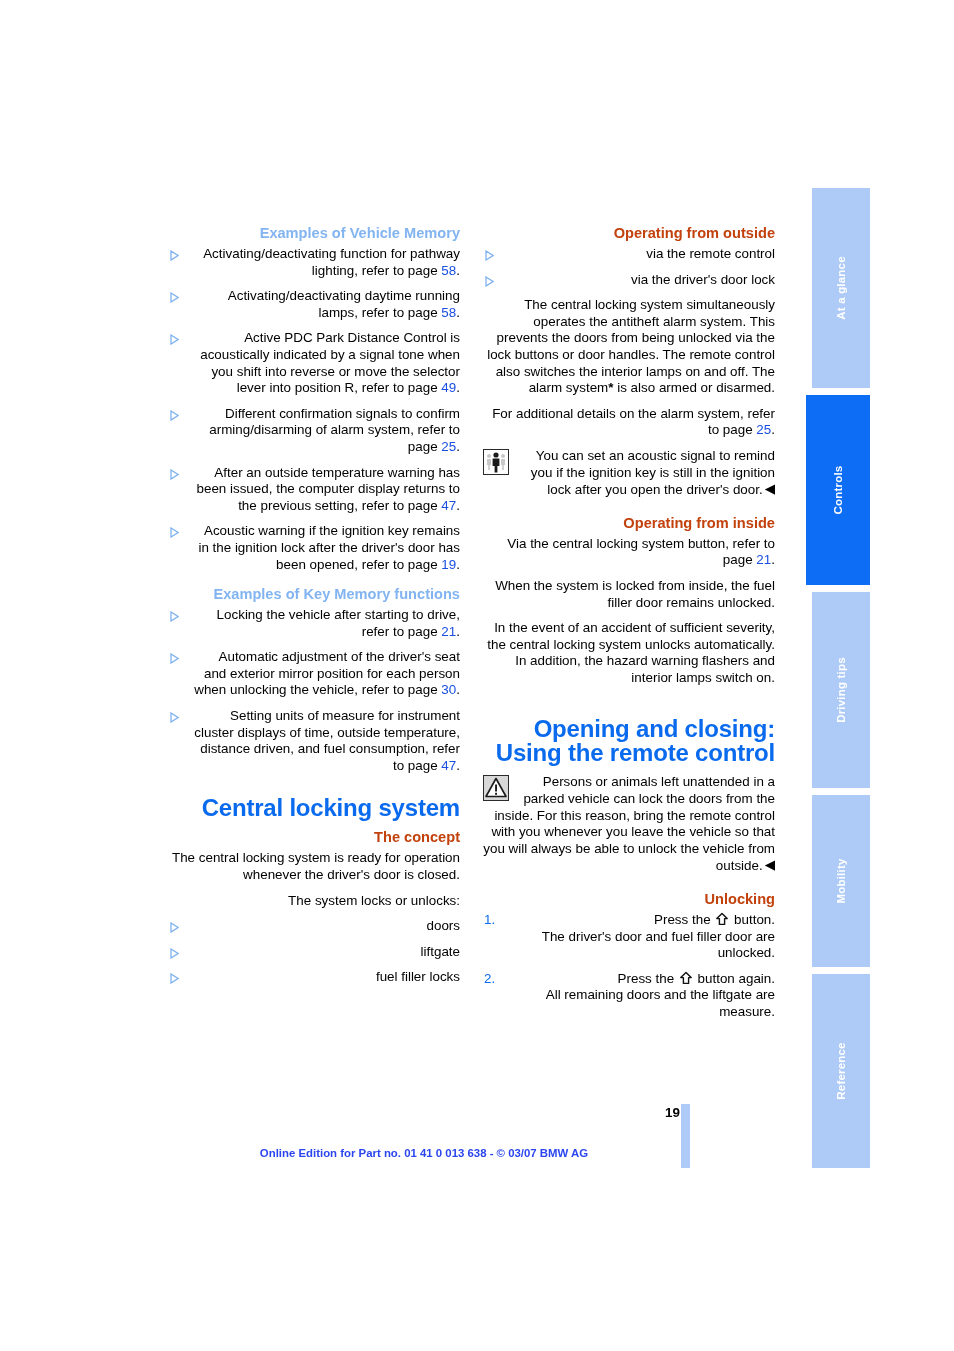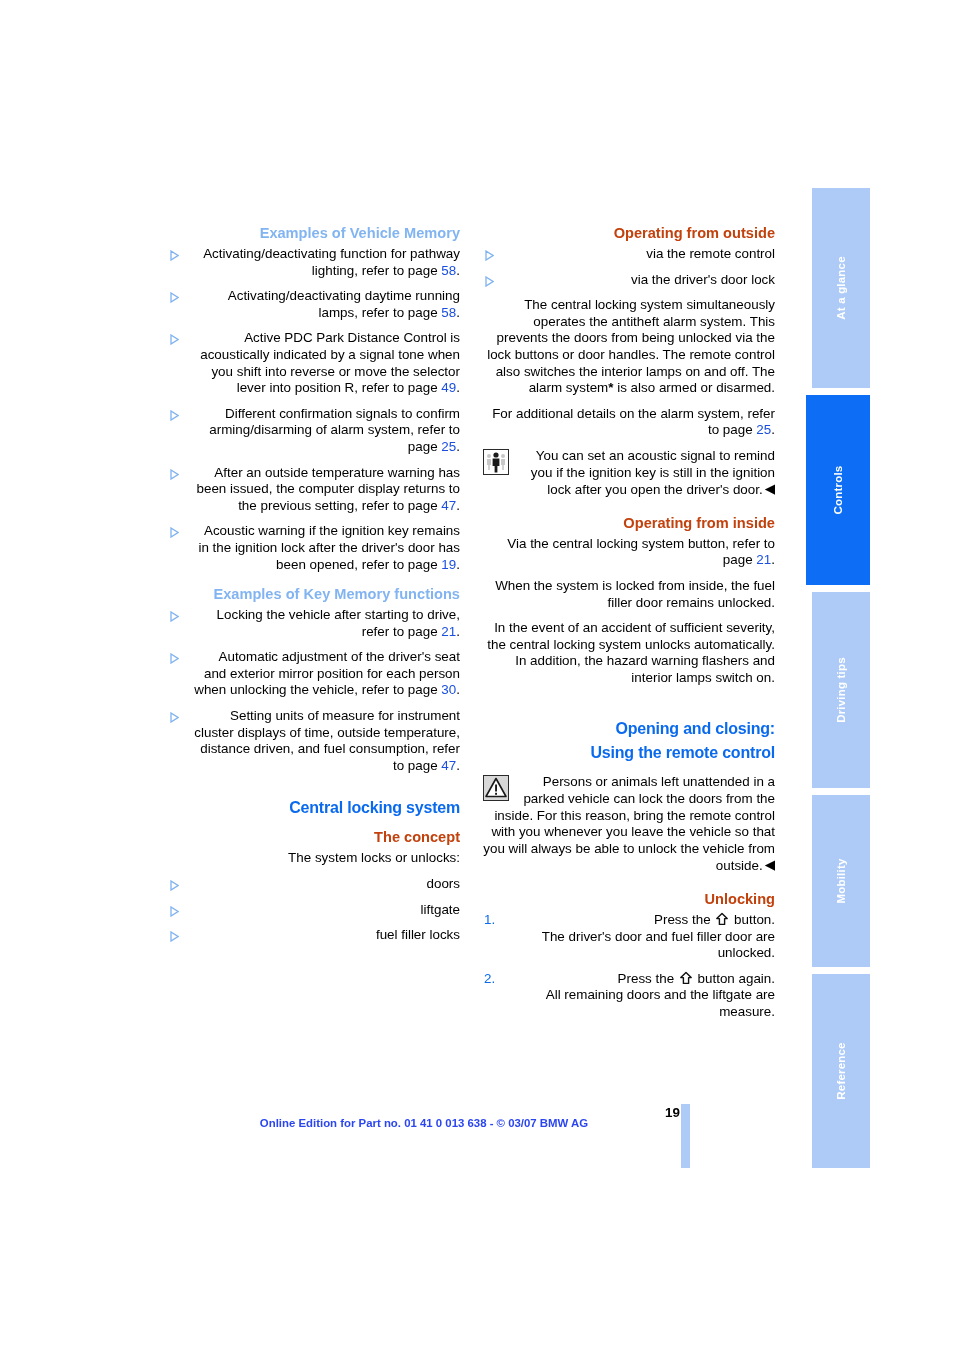--- a/index.html
+++ b/index.html
@@ -66,21 +66,21 @@
     font-size: 13.4px;
     line-height: 16.6px;
     text-align: right;
   }
   #col-left  { left: 168px; }
   #col-right { left: 483px; }
 
   
   h1.maintitle {
     color: #0a6aee;
-    font-size: 16px;
+    font-size: 24px;
     font-weight: bold;
     line-height: 24px;
     margin: 0 0 9px 0;
     letter-spacing: -0.2px;
   }
   h2.subhead {
     color: #c2410c;
     font-size: 14.6px;
     font-weight: bold;
     line-height: 17px;
@@ -180,21 +180,21 @@
     position: absolute;
     right: 0;
     top: 0;
     font-size: 13.4px;
     font-weight: bold;
     color: #000;
   }
   #footline {
     position: absolute;
     left: 0;
-    top: 12px;
+    top: 42px;
     width: 512px;
     text-align: center;
     font-size: 11.4px;
     font-weight: bold;
     color: #2b46f0;
   }
   #footbar {
     position: absolute;
     left: 681px;
     top: 1104px;
@@ -311,20 +311,21 @@
         <span>Setting units of measure for instrument cluster displays of time, outside temperature, distance driven, and fuel consumption, refer to page </span><span class="pgref">47</span><span>.</span>
       </li>
     </ul>
 
     <div class="spacer-lg"></div>
 
     <h1 class="maintitle">Central locking system</h1>
 
     <h2 class="subhead">The concept</h2>
 
+    <p class="para">The central locking system is ready for operation whenever the driver's door is closed.</p>
 
     <p class="para">The system locks or unlocks:</p>
 
     <ul class="blist">
       <li>
         <span class="bullet-tri">
           <svg width="9" height="11" viewBox="0 0 9 11">
               <path d="M1 1 L8 5.5 L1 10 Z" fill="none" stroke="#7fb2f0" stroke-width="1.3"></path>
             </svg>
         </span>

